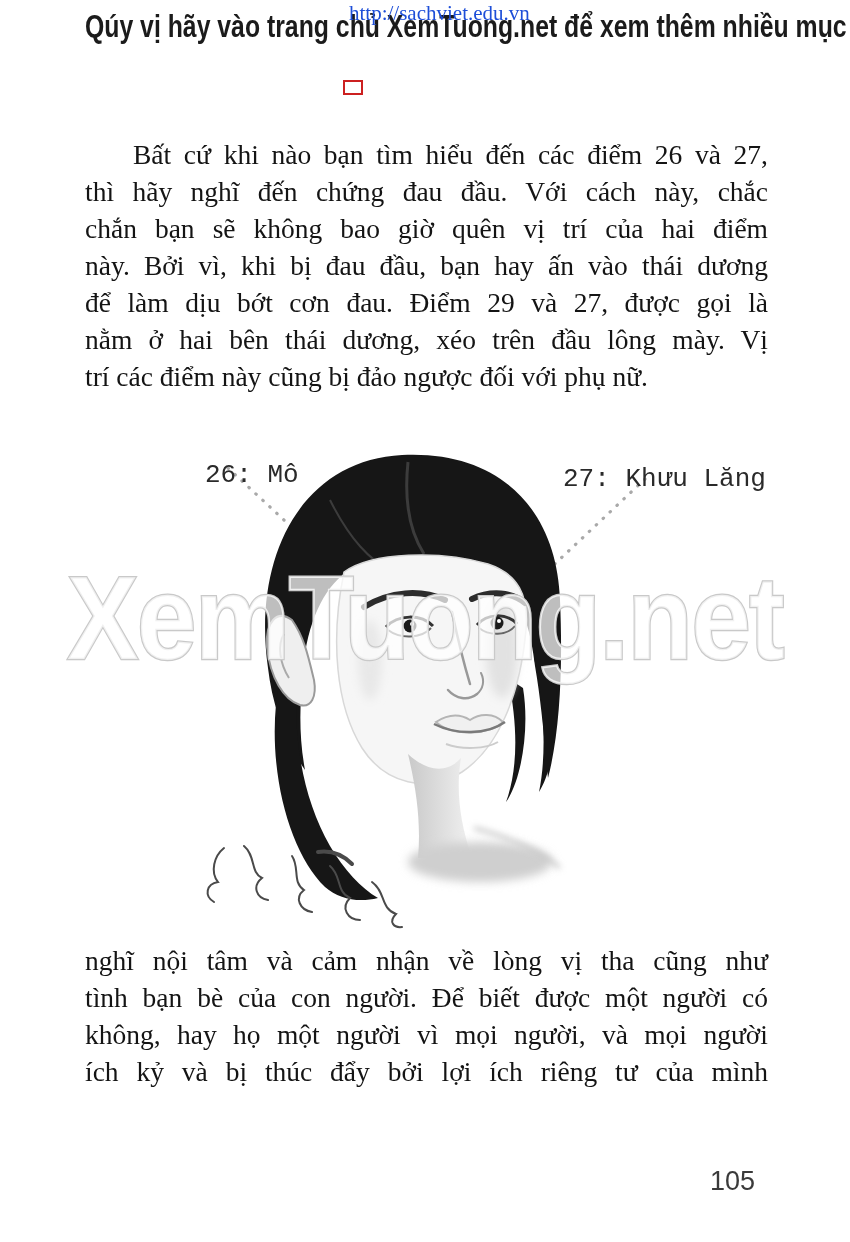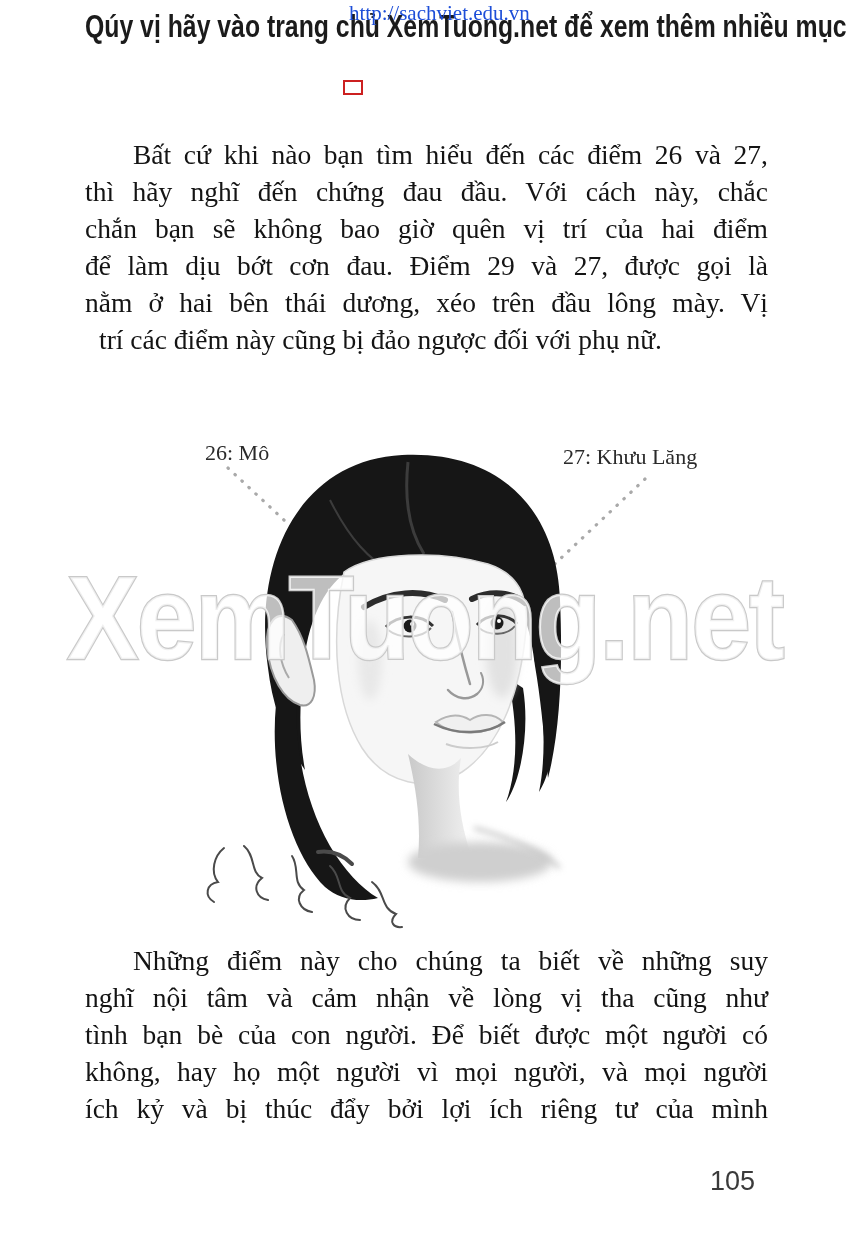--- a/index.html
+++ b/index.html
@@ -26,27 +26,27 @@
     position:absolute; left:343px; top:80px; width:16px; height:11px;
     border:2px solid #cc2020; background:transparent; z-index:3;
   }
   
   .para { position:absolute; left:85px; width:683px; }
   .para .line {
     font-size:27.5px; line-height:37px; color:#141414;
     text-align:justify; text-align-last:justify;
   }
   .para .line.indent { text-indent:48px; }
-  .para .line.lastline { text-align-last:left;margin-left:14px; }
+  .para .line.lastline { text-align-last:left; }
   #para1 { top:136px; }
   #para2 { top:942px; }
   
   .fig-label {
-    position:absolute; font-family:Liberation Serif, serif;
-    font-size:22px; color:#2a2a2a; z-index:4; white-space:nowrap;
+    position:absolute; font-family:Liberation Mono, monospace;
+    font-size:26px; color:#2a2a2a; z-index:4; white-space:nowrap;margin-top:20px;
   }
   #label-left  { left:205px; top:440px; }
   #label-right { left:563px; top:444px; }
   .figure-svg { position:absolute; left:0; top:440px; z-index:1; }
   .page-number {
     position:absolute; left:710px; top:1166px;
     font-family:"Liberation Sans", sans-serif;
     font-size:27px; color:#3a3a3a;text-align:center;
   }
 </style>
@@ -56,20 +56,21 @@
 <div class="page">
 
   <div class="header-black">Qúy vị hãy vào trang chủ XemTuong.net để xem thêm nhiều mục hay khác</div>
   <div class="header-red">http://sachviet.edu.vn</div>
   <div class="red-box"></div>
 
   <div class="para" id="para1">
     <div class="line indent">Bất cứ khi nào bạn tìm hiểu đến các điểm 26 và 27,</div>
     <div class="line">thì hãy nghĩ đến chứng đau đầu. Với cách này, chắc</div>
     <div class="line">chắn bạn sẽ không bao giờ quên vị trí của hai điểm</div>
+    <div class="line">này. Bởi vì, khi bị đau đầu, bạn hay ấn vào thái dương</div>
     <div class="line">để làm dịu bớt cơn đau. Điểm 29 và 27, được gọi là</div>
     <div class="line">nằm ở hai bên thái dương, xéo trên đầu lông mày. Vị</div>
     <div class="line lastline">trí các điểm này cũng bị đảo ngược đối với phụ nữ.</div>
   </div>
 
   <div class="fig-label" id="label-left">26: Mô</div>
   <div class="fig-label" id="label-right">27: Khưu Lăng</div>
 
   <svg class="figure-svg" width="850" height="500" viewBox="0 440 850 500">
     <defs>
@@ -164,21 +165,20 @@
       <path d="M292,856 C300,868 292,882 304,890 C294,898 300,910 312,912"></path>
       <path d="M330,866 C342,876 336,892 350,898 C340,908 348,920 360,920"></path>
       <path d="M372,882 C386,892 380,908 396,914 C388,922 394,928 402,927"></path>
       <path d="M318,852 C332,850 344,856 352,864" stroke-width="4"></path>
     </g>
 
     <text x="425" y="659" text-anchor="middle" font-family="Liberation Sans, sans-serif" font-weight="bold" font-size="118" textLength="716" lengthAdjust="spacingAndGlyphs" fill="rgba(255,255,255,0.72)" stroke="#c9c9c9" stroke-width="2.5" paint-order="stroke" style="letter-spacing:-2px;">XemTuong.net</text>
   </svg>
 
   <div class="para" id="para2">
-    <div class="line indent">Những điểm này cho chúng ta biết về những suy</div>
     <div class="line">nghĩ nội tâm và cảm nhận về lòng vị tha cũng như</div>
     <div class="line">tình bạn bè của con người. Để biết được một người có</div>
     <div class="line">không, hay họ một người vì mọi người, và mọi người</div>
     <div class="line">ích kỷ và bị thúc đẩy bởi lợi ích riêng tư của mình</div>
   </div>
 
   <div class="page-number">105</div>
 
 </div>
 

